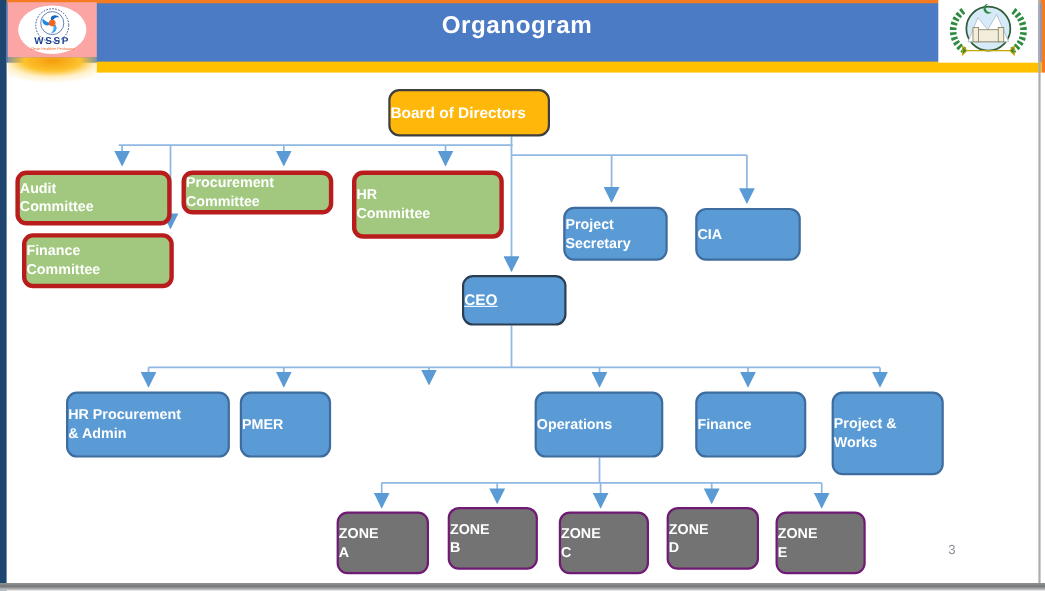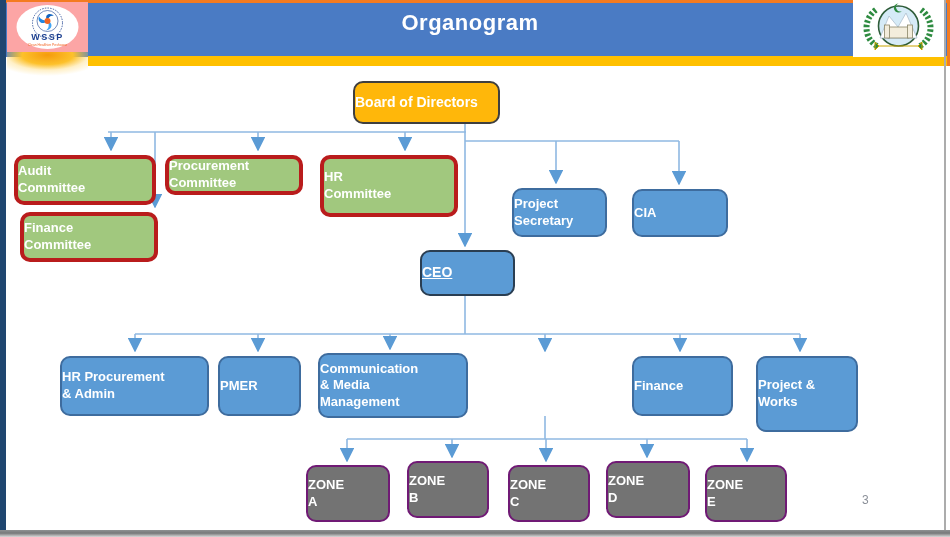--- a/index.html
+++ b/index.html
@@ -154,24 +154,22 @@
     <div>CEO</div>
   </div>
 
   <div class="node blue" style="left:60px;top:356px;width:149px;height:60px">
     <div>HR Procurement</div>
     <div>&amp; Admin</div>
   </div>
   <div class="node blue" style="left:218px;top:356px;width:83px;height:60px">
     <div>PMER</div>
   </div>
-  <div class="node blue" style="left:318px;top:353px;width:150px;height:65px">
-    <div>Communication</div>
-    <div>&amp; Media</div>
-    <div>Management</div>
+  <div class="node blue" style="left:486px;top:356px;width:117px;height:60px">
+    <div>Operations</div>
   </div>
   <div class="node blue" style="left:632px;top:356px;width:101px;height:60px">
     <div>Finance</div>
   </div>
   <div class="node blue" style="left:756px;top:356px;width:102px;height:76px">
     <div>Project &amp;</div>
     <div>Works</div>
   </div>
 
   <div class="node zone" style="left:306px;top:465px;width:84px;height:57px">

